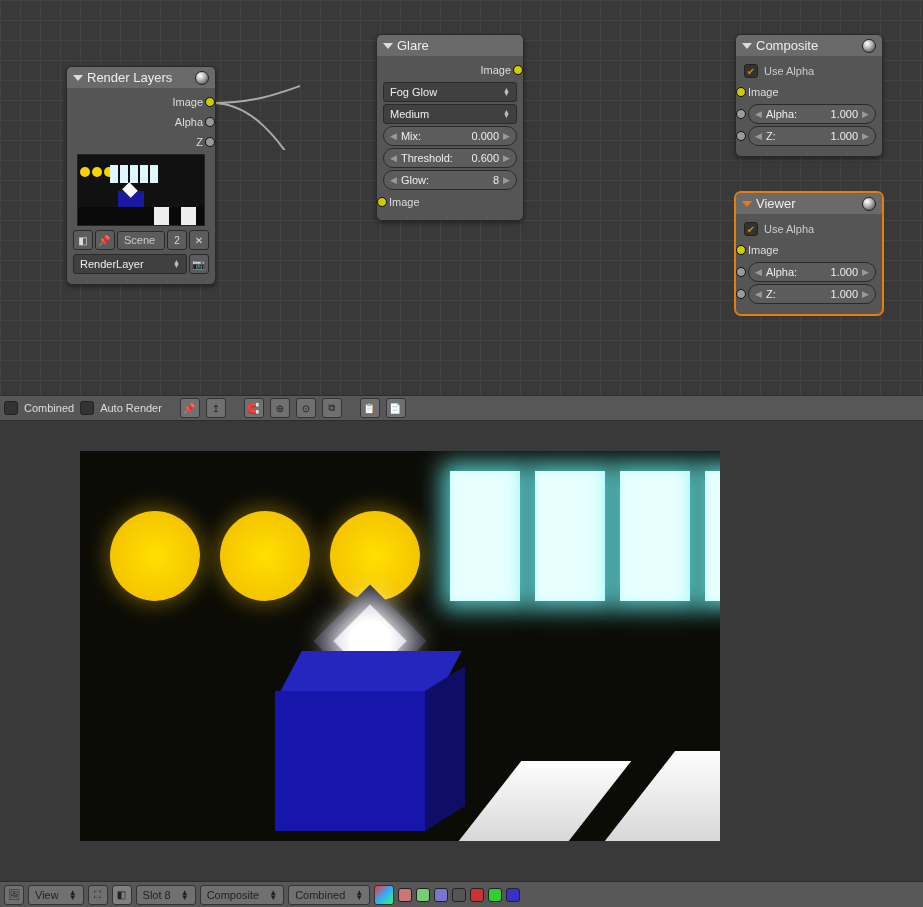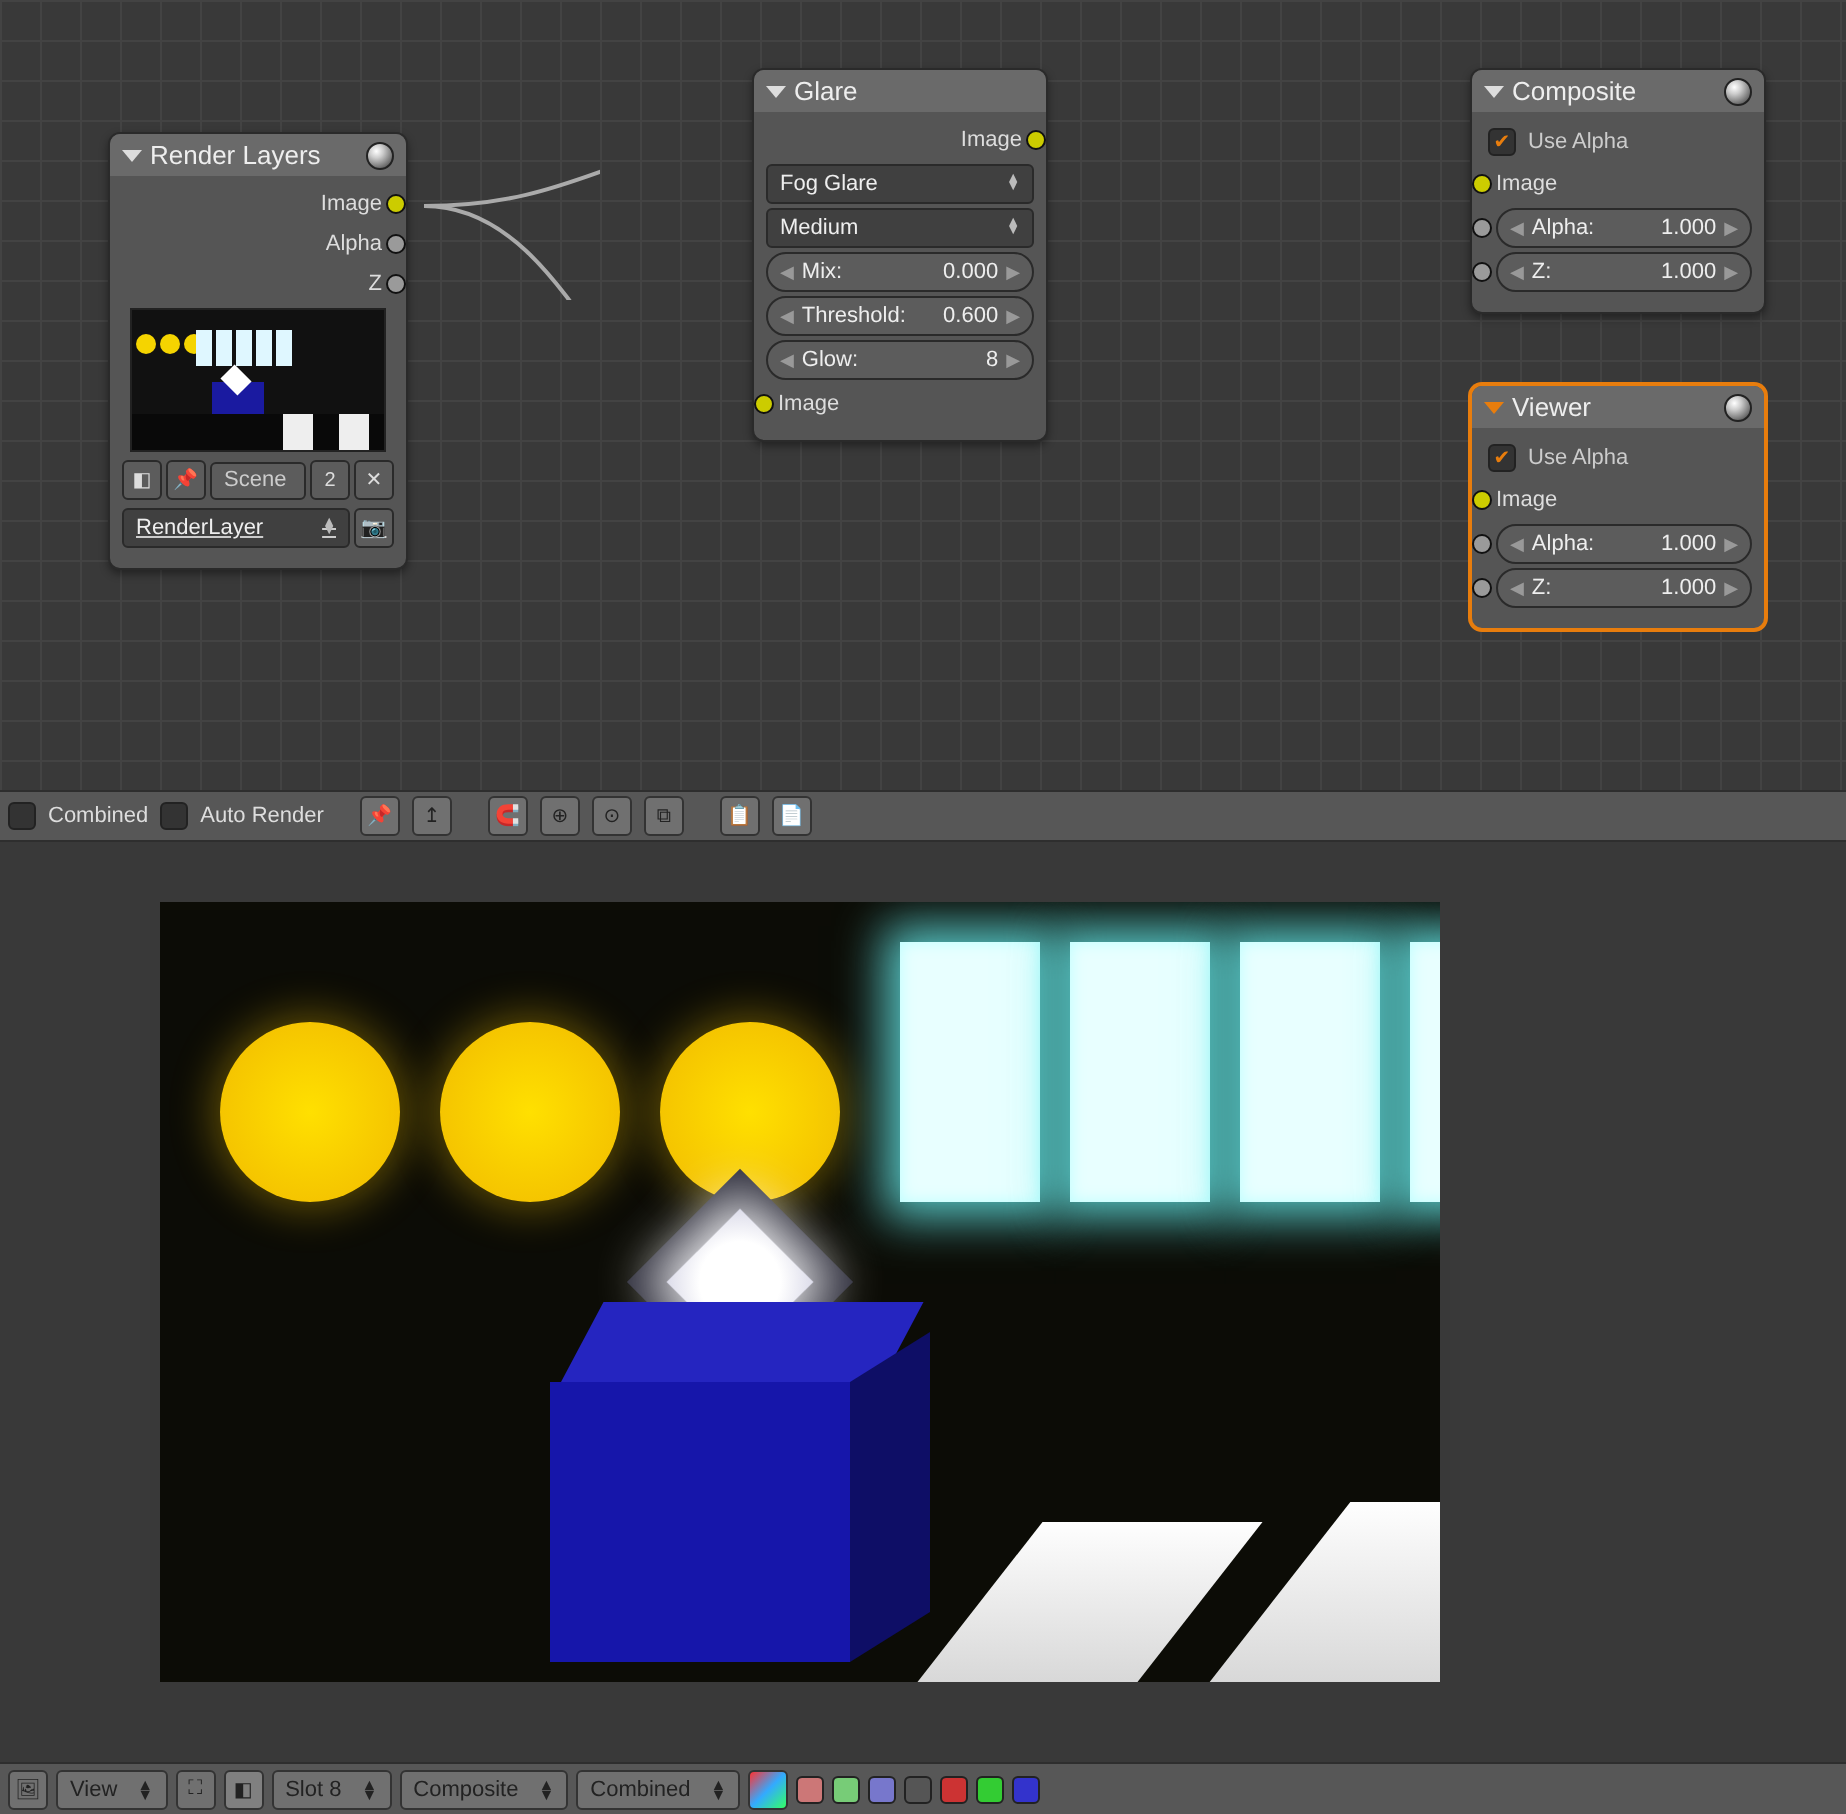--- a/index.html
+++ b/index.html
@@ -48,21 +48,21 @@
 .thumbnail .circles { position:absolute; left:2px; top:12px; display:flex; gap:2px; }
 .thumbnail .circle { width:10px; height:10px; border-radius:50%; background:#f5d400; }
 .thumbnail .bar { width:8px; height:18px; background:#dff7ff; }
 .thumbnail .box { position:absolute; left:40px; top:36px; width:26px; height:22px; background:#1a1aa0; }
 .thumbnail .gem { position:absolute; left:46px; top:30px; width:12px; height:10px; background:#fff; transform:rotate(45deg); }
 .thumbnail .floor { position:absolute; left:0; right:0; bottom:0; height:18px; background:linear-gradient(90deg,#090909 0,#090909 60%, #eee 60%, #eee 72%, #090909 72%, #090909 82%, #eee 82%, #eee 94%, #090909 94%); }
 
 .scene-row { display:flex; gap:2px; align-items:center; margin:2px 0; }
 .iconbtn { width:20px; height:20px; background:#5c5c5c; border:1px solid #2a2a2a; border-radius:3px; display:flex; align-items:center; justify-content:center; font-size:10px; color:#ddd; }
 .scene-name { flex:1; height:19px; background:#5c5c5c; border:1px solid #2a2a2a; border-radius:3px; padding:0 6px; display:flex; align-items:center; font-size:11px; }
-.layer-row { display:flex; gap:2px; align-items:center;text-decoration:underline; }
+.layer-row { display:flex; gap:2px; align-items:center; }
 .layer-dd { flex:1; }
 
 
 .toolbar { height:26px; background:#575757; border-top:1px solid #2e2e2e; border-bottom:1px solid #2e2e2e; display:flex; align-items:center; padding:0 4px; gap:6px; }
 .toolbar .cb { width:14px; height:14px; background:#333; border:1px solid #222; border-radius:3px; }
 .toolbar .lbl { font-size:11px; color:#ddd; }
 .toolbar .tbtn { width:20px; height:20px; background:#707070; border:1px solid #333; border-radius:3px; display:flex; align-items:center; justify-content:center; font-size:10px; color:#222; }
 .toolbar .sep { width:6px; }
 
 
@@ -89,21 +89,21 @@
 <body>
 
 <div class="node-area">
   <svg class="wires">
     <path d="M212,103 C290,103 310,70 376,70" stroke="#aaa" stroke-width="2" fill="none"></path>
     <path d="M212,103 C290,103 310,236 376,236" stroke="#aaa" stroke-width="2" fill="none"></path>
     <path d="M525,70 C640,70 640,100 735,100" stroke="#aaa" stroke-width="2" fill="none"></path>
     <path d="M525,70 C640,70 640,258 735,258" stroke="#aaa" stroke-width="2" fill="none"></path>
   </svg>
 
-  <div class="node" style="left:54px; top:66px; width:150px;">
+  <div class="node" style="left:66px; top:66px; width:150px;">
     <div class="node-header">
       <span class="tri"></span>
       <span class="title">Render Layers</span>
       <span class="sphere"></span>
     </div>
     <div class="node-body">
       <div class="row">
           <span class="label">Image</span>
           <span class="socket out yellow"></span>
         </div>
@@ -153,21 +153,21 @@
     <div class="node-header">
       <span class="tri"></span>
       <span class="title">Glare</span>
     </div>
     <div class="node-body">
       <div class="row">
           <span class="label">Image</span>
           <span class="socket out yellow"></span>
         </div>
       <div class="dropdown">
-          <span>Fog Glare</span>
+          <span>Fog Glow</span>
           <span class="arrows">▲<br>▼</span>
         </div>
       <div class="dropdown">
           <span>Medium</span>
           <span class="arrows">▲<br>▼</span>
         </div>
       <div class="numfield">
           <span class="chev">◀</span>
           <span class="nfl">Mix:</span>
           <span class="nfv">0.000</span>

